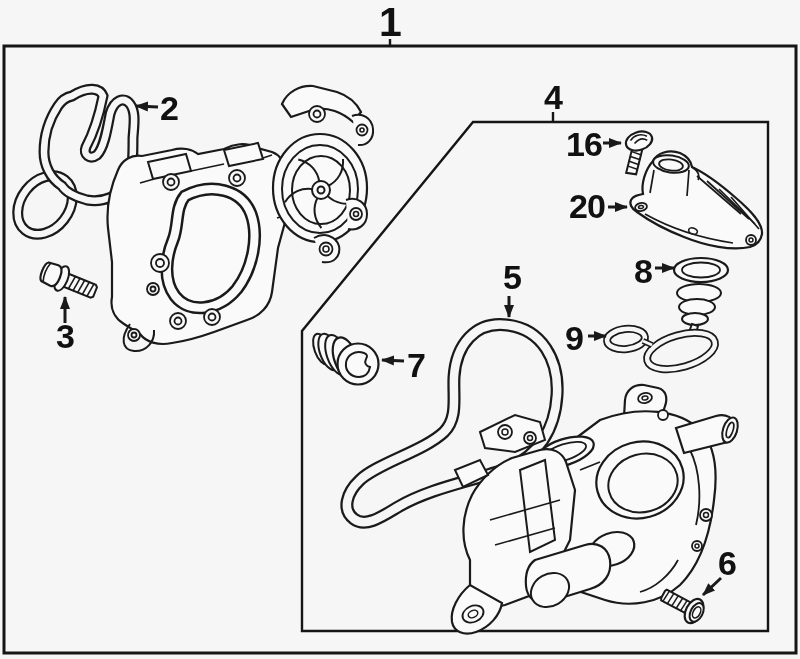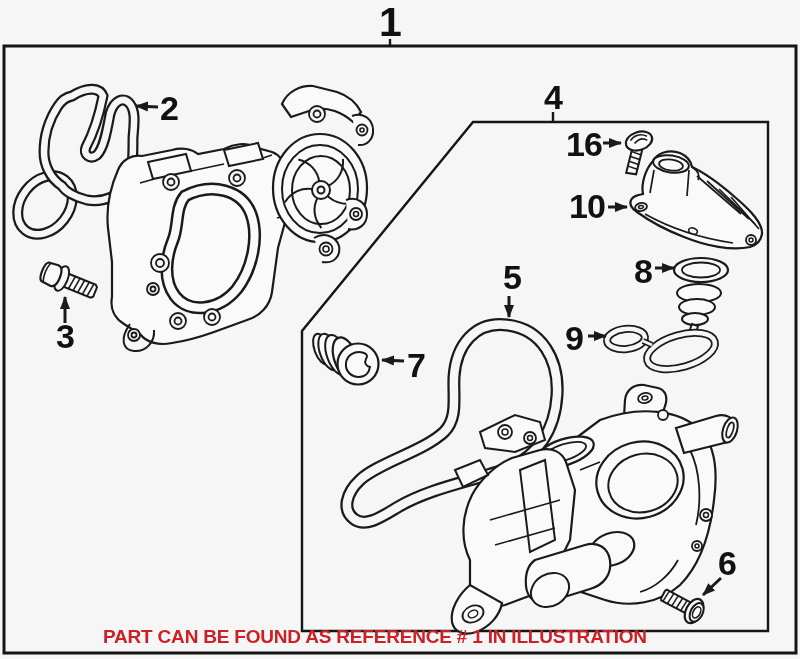--- a/index.html
+++ b/index.html
@@ -283,18 +283,17 @@
 
   <div class="callout big" style="left:390px; top:22px;">1</div>
   <div class="callout" style="left:169px; top:108px;">2</div>
   <div class="callout" style="left:65px;  top:336px;">3</div>
   <div class="callout" style="left:553px; top:97px;">4</div>
   <div class="callout" style="left:512px; top:277px;">5</div>
   <div class="callout" style="left:727px; top:563px;">6</div>
   <div class="callout" style="left:416px; top:365px;">7</div>
   <div class="callout" style="left:643px; top:271px;">8</div>
   <div class="callout" style="left:574px; top:338px;">9</div>
-  <div class="callout" style="left:587px; top:206px;">10</div>
+  <div class="callout" style="left:587px; top:206px;">20</div>
   <div class="callout" style="left:584px; top:144px;">16</div>
 
-  <div class="caption">PART CAN BE FOUND AS REFERENCE # 1 IN ILLUSTRATION</div>
 
 </div>
 
 </body></html>

